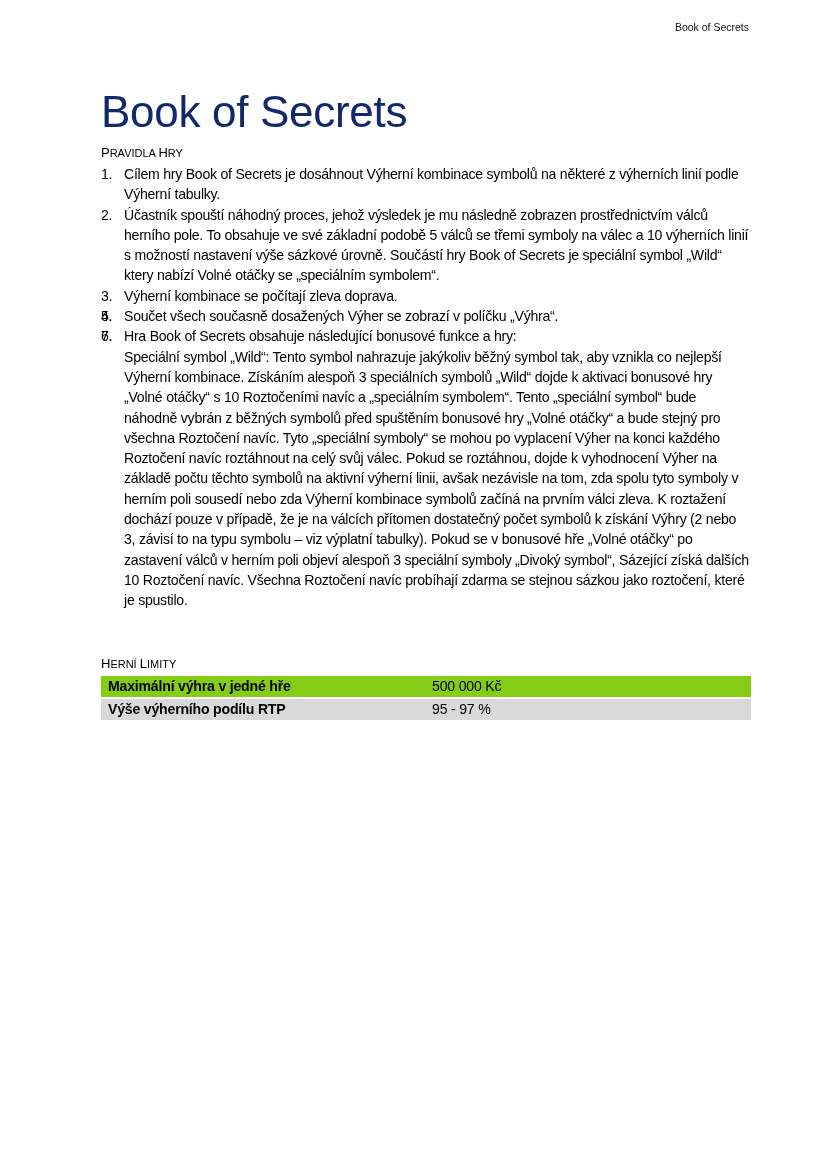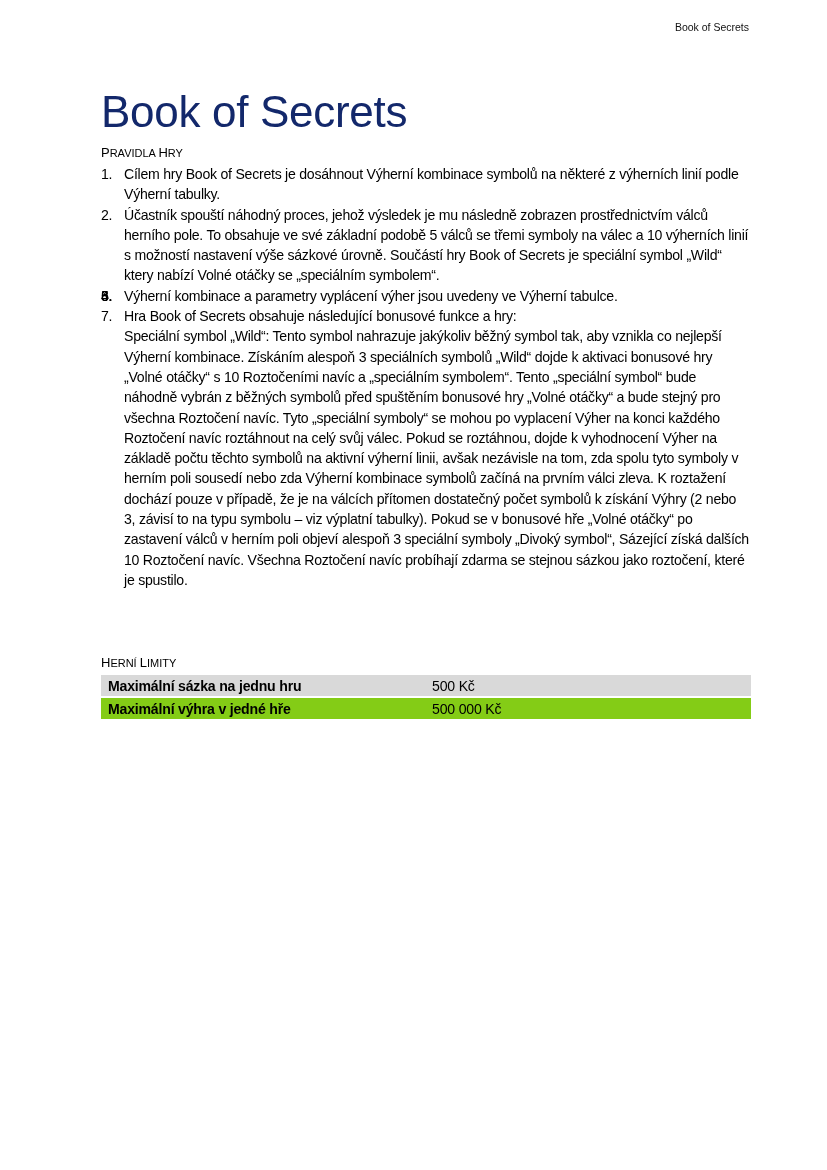--- a/index.html
+++ b/index.html
@@ -49,21 +49,21 @@
       line-height: 20.3px;
       letter-spacing: -0.25px;
     }
     ol.rules li .num {
       position: absolute;
       left: 0;
       top: 0;
     }
     .underline { }
     .limits-heading {
-      margin-top: 64px;
+      margin-top: 44px;
     }
     table.limits {
       width: 650px;
       border-collapse: separate;
       border-spacing: 0 2px;
       margin-top: 1px;
     }
     table.limits td {
       background: #d9d9d9;
       font-size: 14.1px;
@@ -80,34 +80,34 @@
 <div class="page-header">Book of Secrets</div>
 
 <div class="content">
   <h1 class="doc-title">Book of Secrets</h1>
 
   <div class="section-heading"><span class="big">P</span><span>RAVIDLA </span><span class="big">H</span><span>RY</span></div>
 
   <ol class="rules">
     <li><span class="num">1.</span><span>Cílem hry Book of Secrets je dosáhnout Výherní kombinace symbolů na některé z výherních linií podle Výherní tabulky.</span></li>
     <li><span class="num">2.</span><span>Účastník spouští náhodný proces, jehož výsledek je mu následně zobrazen prostřednictvím válců herního pole. To obsahuje ve své základní podobě 5 válců se třemi symboly na válec a 10 výherních linií s možností nastavení výše sázkové úrovně. Součástí hry Book of Secrets je speciální symbol „Wild“ ktery nabízí Volné otáčky se „speciálním symbolem“.</span></li>
-    <li><span class="num">3.</span></li>
+    <li><span class="num">3.</span><span>Výherní kombinace se počítají zleva doprava.</span></li>
     <li><span class="num">4.</span></li>
-    <li><span class="num">5.</span></li>
-    <li><span class="num">6.</span><span>Výherní kombinace a parametry vyplácení výher jsou uvedeny ve Výherní tabulce.</span></li>
+    <li><span class="num">5.</span><span>Součet všech současně dosažených Výher se zobrazí v políčku „Výhra“.</span></li>
+    <li><span class="num">6.</span></li>
     <li><span class="num">7.</span><span>Hra Book of Secrets obsahuje následující bonusové funkce a hry:</span><br><span class="underline">Speciální symbol „Wild“</span><span>: Tento symbol nahrazuje jakýkoliv běžný symbol tak, aby vznikla co nejlepší Výherní kombinace. Získáním alespoň 3 speciálních symbolů „Wild“ dojde k aktivaci bonusové hry „Volné otáčky“ s 10 Roztočeními navíc a „speciálním symbolem“. Tento „speciální symbol“ bude náhodně vybrán z běžných symbolů před spuštěním bonusové hry „Volné otáčky“ a bude stejný pro všechna Roztočení navíc. Tyto „speciální symboly“ se mohou po vyplacení Výher na konci každého Roztočení navíc roztáhnout na celý svůj válec. Pokud se roztáhnou, dojde k vyhodnocení Výher na základě počtu těchto symbolů na aktivní výherní linii, avšak nezávisle na tom, zda spolu tyto symboly v herním poli sousedí nebo zda Výherní kombinace symbolů začíná na prvním válci zleva. K roztažení dochází pouze v případě, že je na válcích přítomen dostatečný počet symbolů k získání Výhry (2 nebo 3, závisí to na typu symbolu – viz výplatní tabulky). Pokud se v bonusové hře „Volné otáčky“ po zastavení válců v herním poli objeví alespoň 3 speciální symboly „Divoký symbol“, Sázející získá dalších 10 Roztočení navíc. Všechna Roztočení navíc probíhají zdarma se stejnou sázkou jako roztočení, které je spustilo.</span></li>
   </ol>
 
   <div class="section-heading limits-heading"><span class="big">H</span><span>ERNÍ </span><span class="big">L</span><span>IMITY</span></div>
 
   <table class="limits">
     <tbody>
-        <tr>
-      <td class="label">Maximální sázka na jednu hru</td>
-      <td>500 Kč</td>
-    </tr>
     <tr class="white">
       <td class="label">Maximální výhra v jedné hře</td>
       <td>500 000 Kč</td>
+    </tr>
+    <tr>
+      <td class="label">Výše výherního podílu RTP</td>
+      <td>95 - 97 %</td>
     </tr>
   </tbody>
     </table>
 </div>
 
 </body></html>

